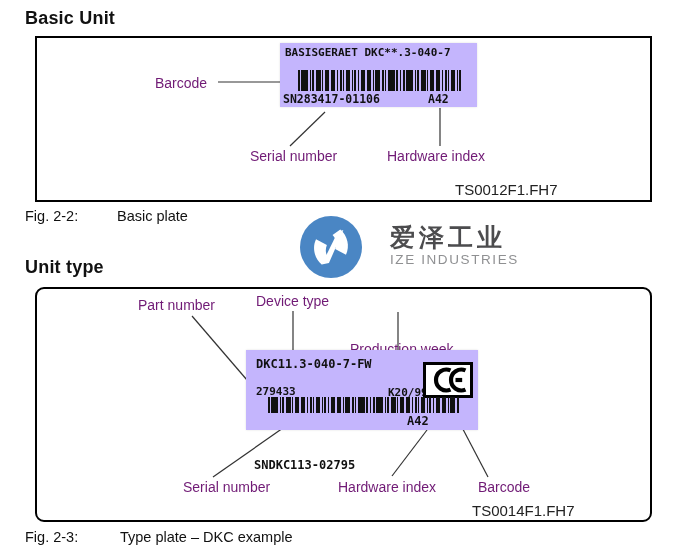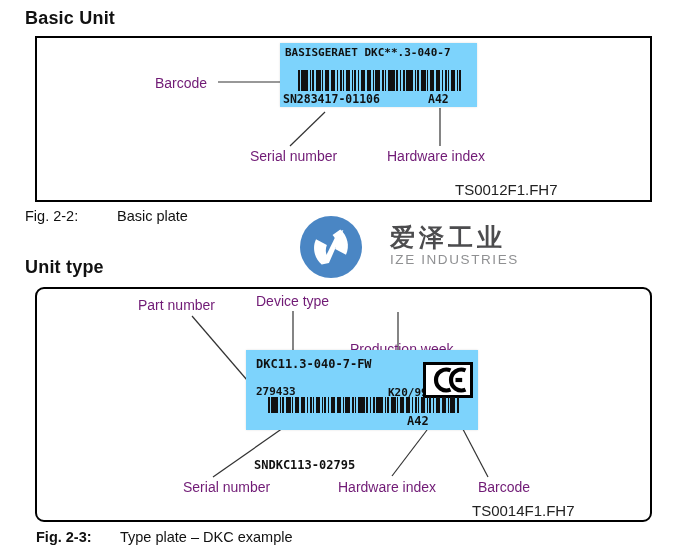--- a/index.html
+++ b/index.html
@@ -6,21 +6,21 @@
   body{
     width:685px;height:554px;position:relative;background:#ffffff;
     font-family:"Liberation Sans", sans-serif;color:#1a1a1a;overflow:hidden;
   }
   .abs{position:absolute;}
   .heading{font-size:18px;font-weight:bold;color:#111;letter-spacing:.2px;}
   .figure-box{border:2px solid #000;background:#fff;}
   .fig-svg{position:absolute;left:0;top:0;pointer-events:none;}
   .callout{font-size:14px;color:#701a75;white-space:nowrap;}
   .fileref{font-size:15px;color:#222;white-space:nowrap;text-align:center;}
-  .plate{background:#7dd3fc;box-shadow:0 0 2px rgba(0,0,0,.12);}
+  .plate{background:#c4b5fd;box-shadow:0 0 2px rgba(0,0,0,.12);}
   .plate-mono{font-family:"DejaVu Sans Mono", monospace;font-weight:bold;color:#111;
     white-space:nowrap;line-height:1;}
   .barcode{
     background-image:
       repeating-linear-gradient(90deg,#111 0 1px,rgba(0,0,0,0) 1px 3px),
       repeating-linear-gradient(90deg,#111 0 2px,rgba(0,0,0,0) 2px 7px),
       repeating-linear-gradient(90deg,rgba(0,0,0,0) 0 4px,#111 4px 6px,rgba(0,0,0,0) 6px 15px);
   }
   .caption{font-size:14.5px;color:#111;}
   .ce-box{border:3px solid #000;background:#fff;display:flex;align-items:center;justify-content:center;}
@@ -99,14 +99,14 @@
     <div class="abs plate-mono" style="left:8px;top:65px;font-size:12px;margin-top:44px;">SNDKC113-02795</div>
     <div class="abs plate-mono" style="left:161px;top:65px;font-size:12px;">A42</div>
   </div>
 
   <div class="abs callout" style="left:146px;top:190px;">Serial number</div>
   <div class="abs callout" style="left:301px;top:190px;">Hardware index</div>
   <div class="abs callout" style="left:441px;top:190px;">Barcode</div>
   <div class="abs fileref" style="left:435px;top:213px;">TS0014F1.FH7</div>
 </div>
 
-<div class="abs caption" style="left:36px;top:529px;font-weight:bold;">Fig. 2-3:</div>
+<div class="abs caption" style="left:25px;top:529px;">Fig. 2-3:</div>
 <div class="abs caption" style="left:120px;top:529px;">Type plate – DKC example</div>
 
 </body></html>

